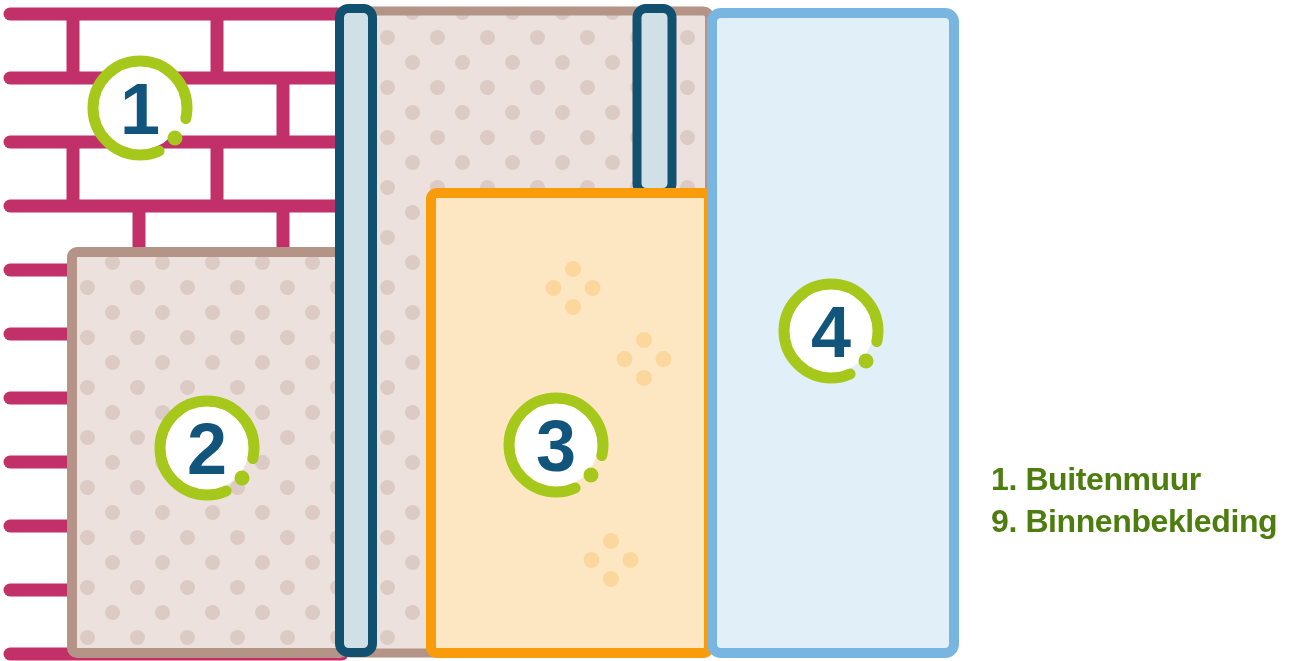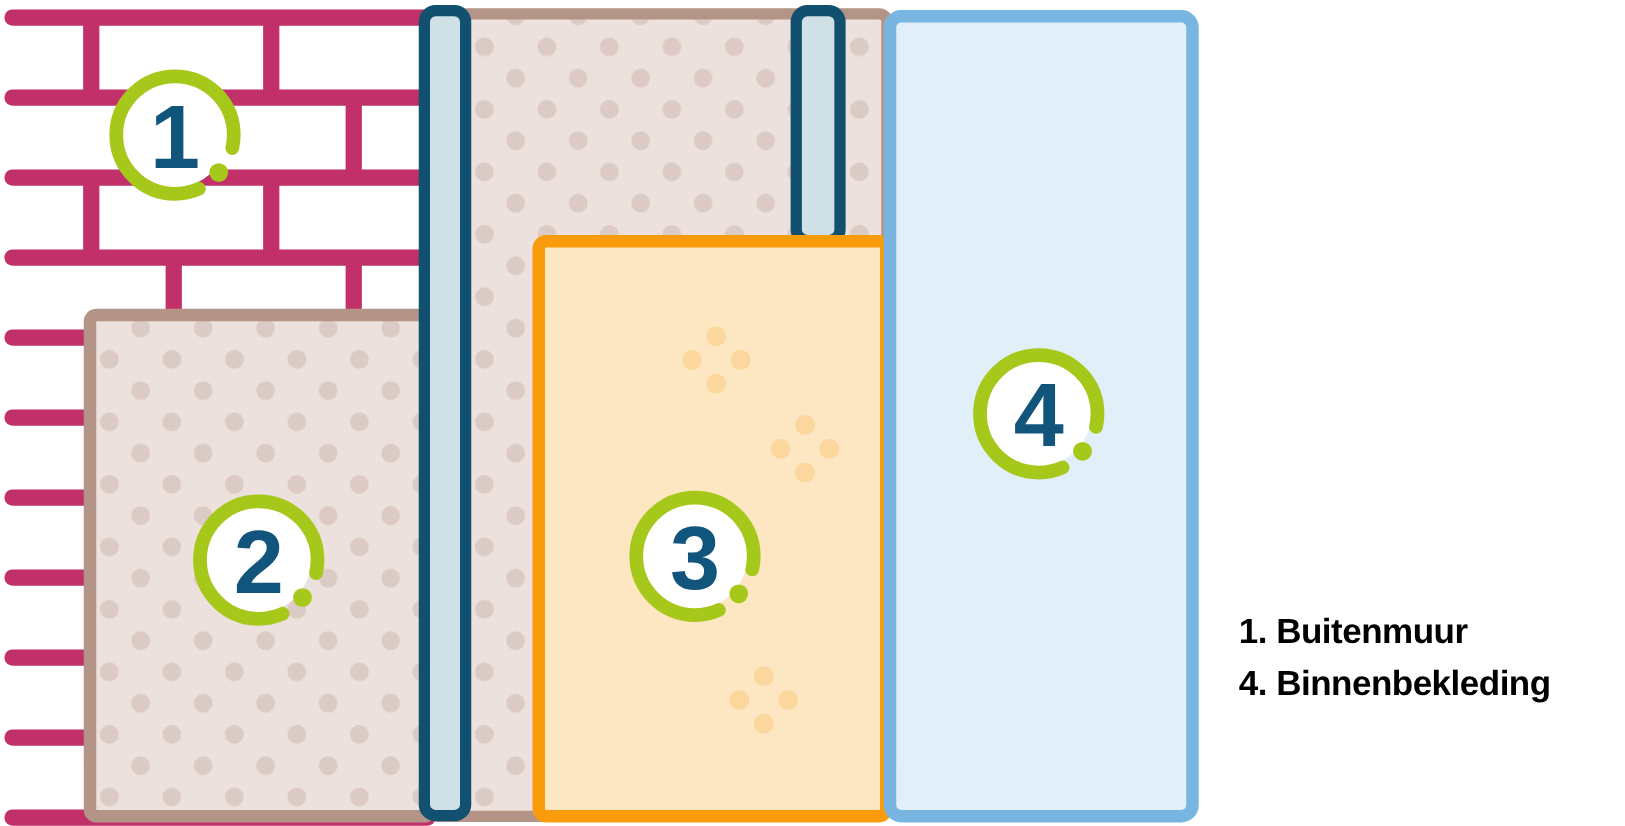--- a/index.html
+++ b/index.html
@@ -6,23 +6,23 @@
   .canvas{
     position:relative;
     width:1300px;height:661px;
     background:#ffffff;
     overflow:hidden;
     font-family:"Liberation Sans", sans-serif;
   }
   .diagram-svg{position:absolute;left:0;top:0;}
   .legend{
     position:absolute;
-    left:991px;top:484px;
-    color:#000000;
-    font-size:28px;
+    left:991px;top:459px;
+    color:#4d7c0f;
+    font-size:32px;
     font-weight:700;
     line-height:41.5px;
     letter-spacing:-0.4px;
     white-space:nowrap;
   }
   .badge-num{
     font-family:"Liberation Sans", sans-serif;
     font-weight:700;
     font-size:72px;
     fill:#11557c;
@@ -116,16 +116,16 @@
     <g transform="translate(831,331)">
       <circle r="42" fill="#ffffff"></circle>
       <circle r="47" fill="none" stroke="#a6c81a" stroke-width="11" pathLength="360" stroke-dasharray="307 53" stroke-dashoffset="294" stroke-linecap="round"></circle>
       <circle cx="35" cy="30" r="7.5" fill="#a6c81a"></circle>
       <text class="badge-num" y="26">4</text>
     </g>
   </svg>
 
   <div class="legend">
     <div>1. Buitenmuur</div>
-    <div>4. Binnenbekleding</div>
+    <div>9. Binnenbekleding</div>
   </div>
 
 </div>
 
 </body></html>

